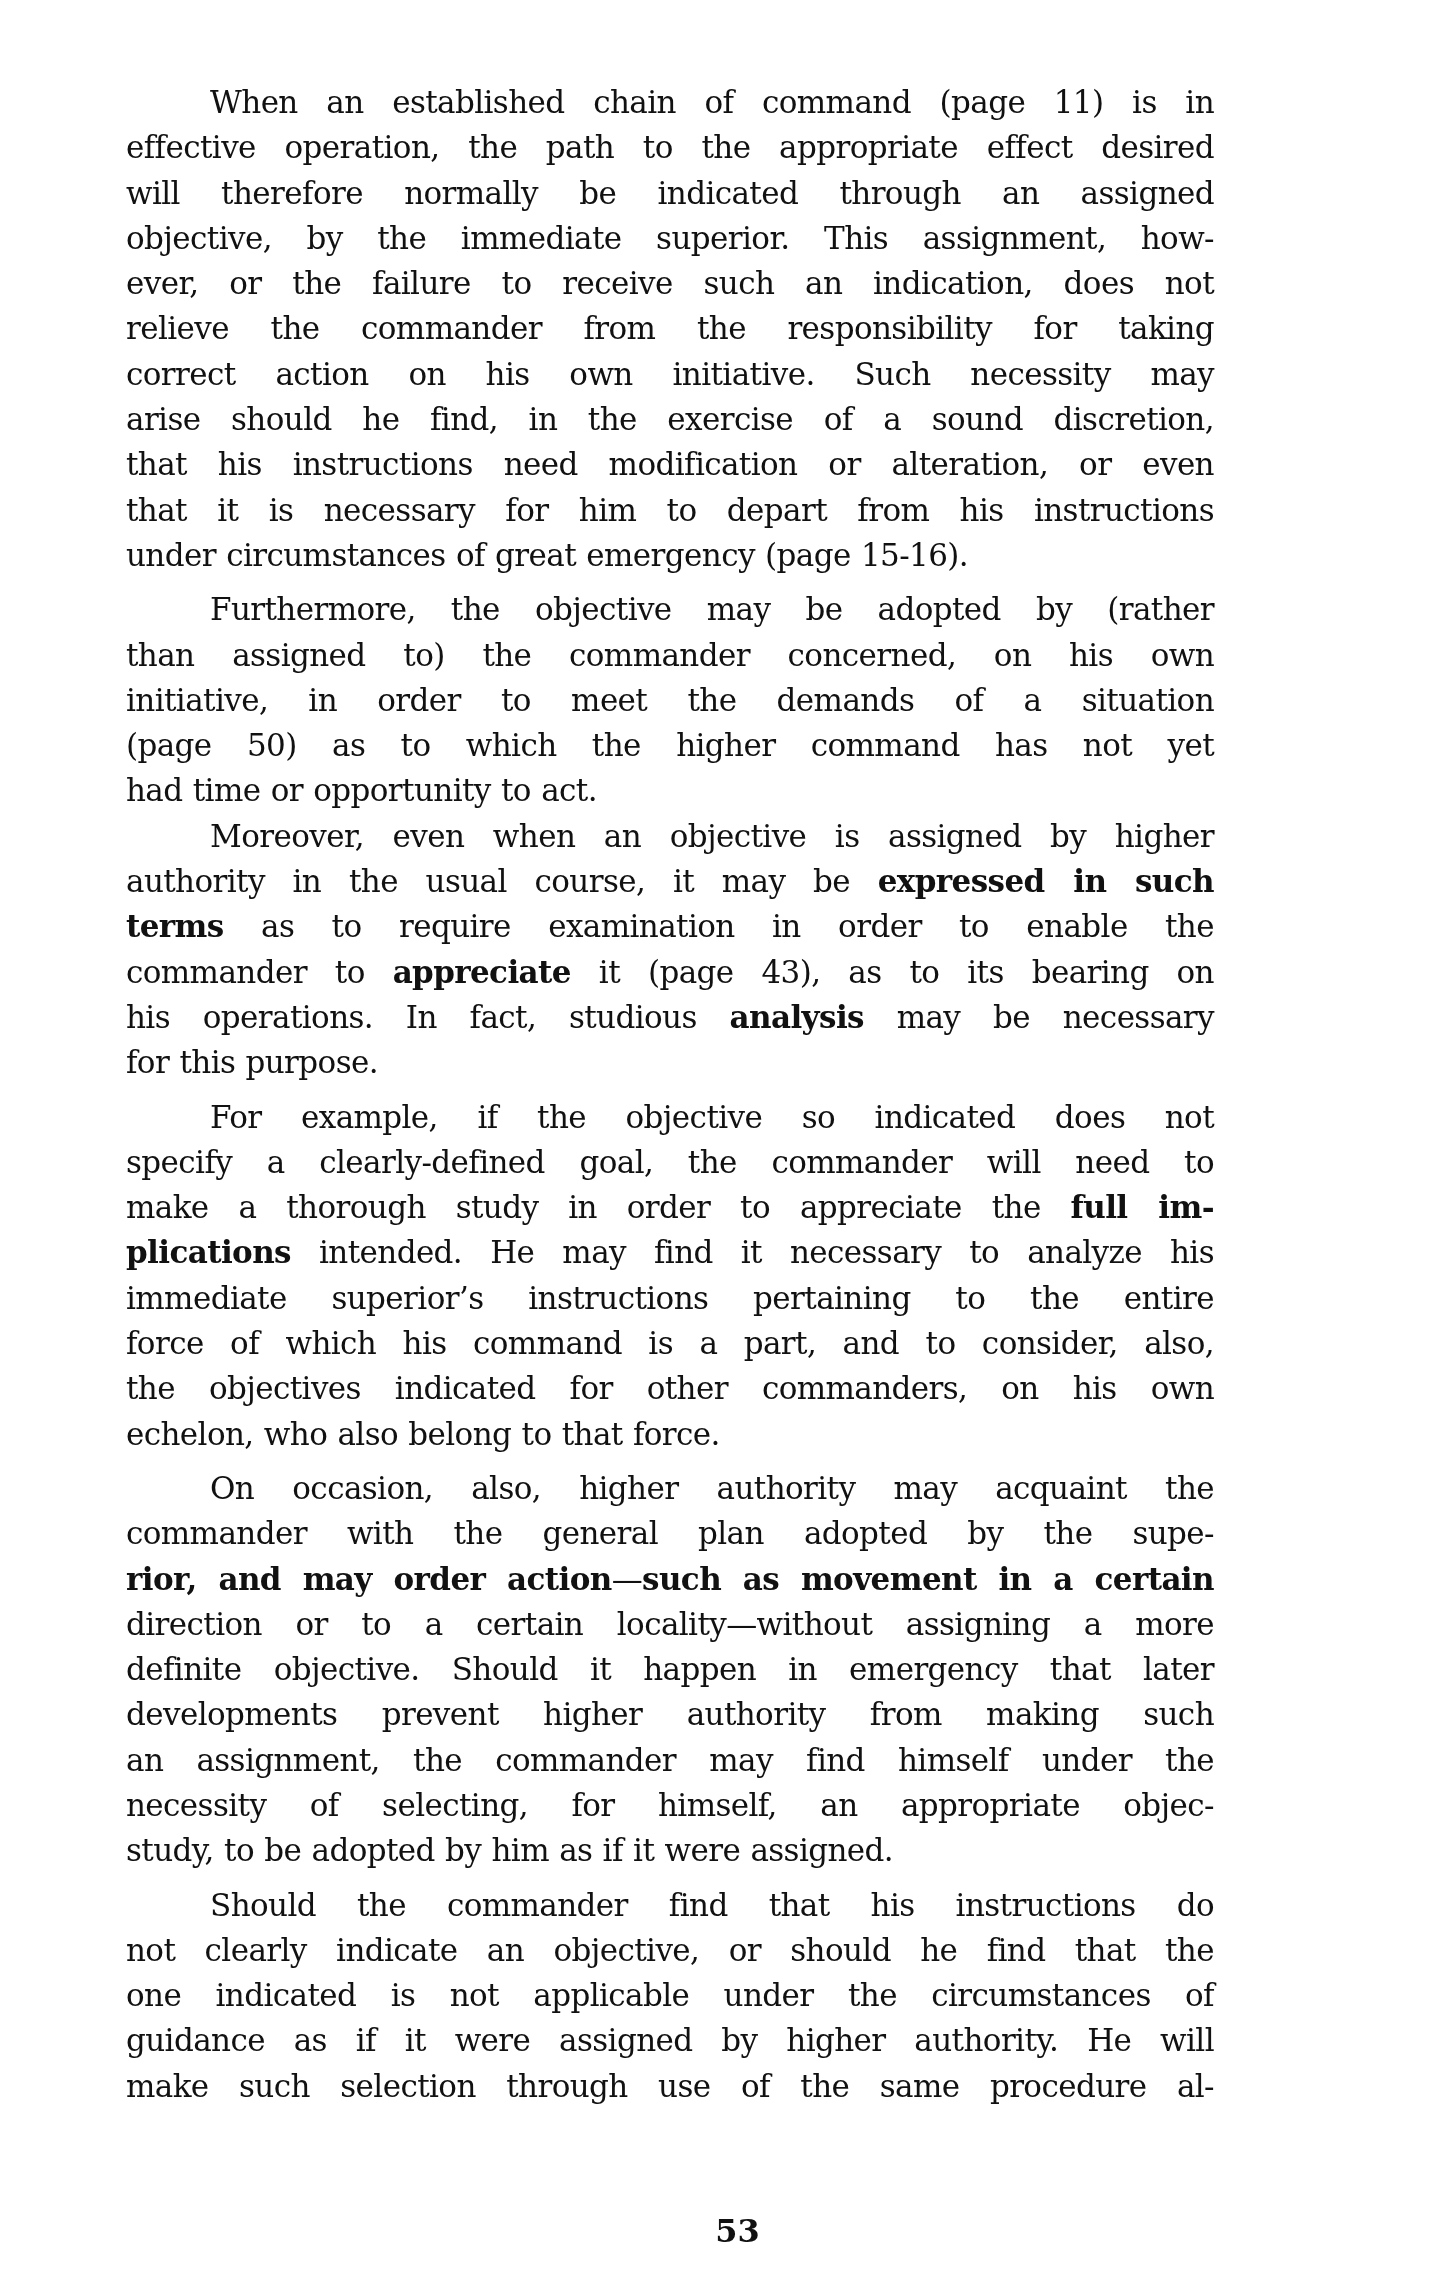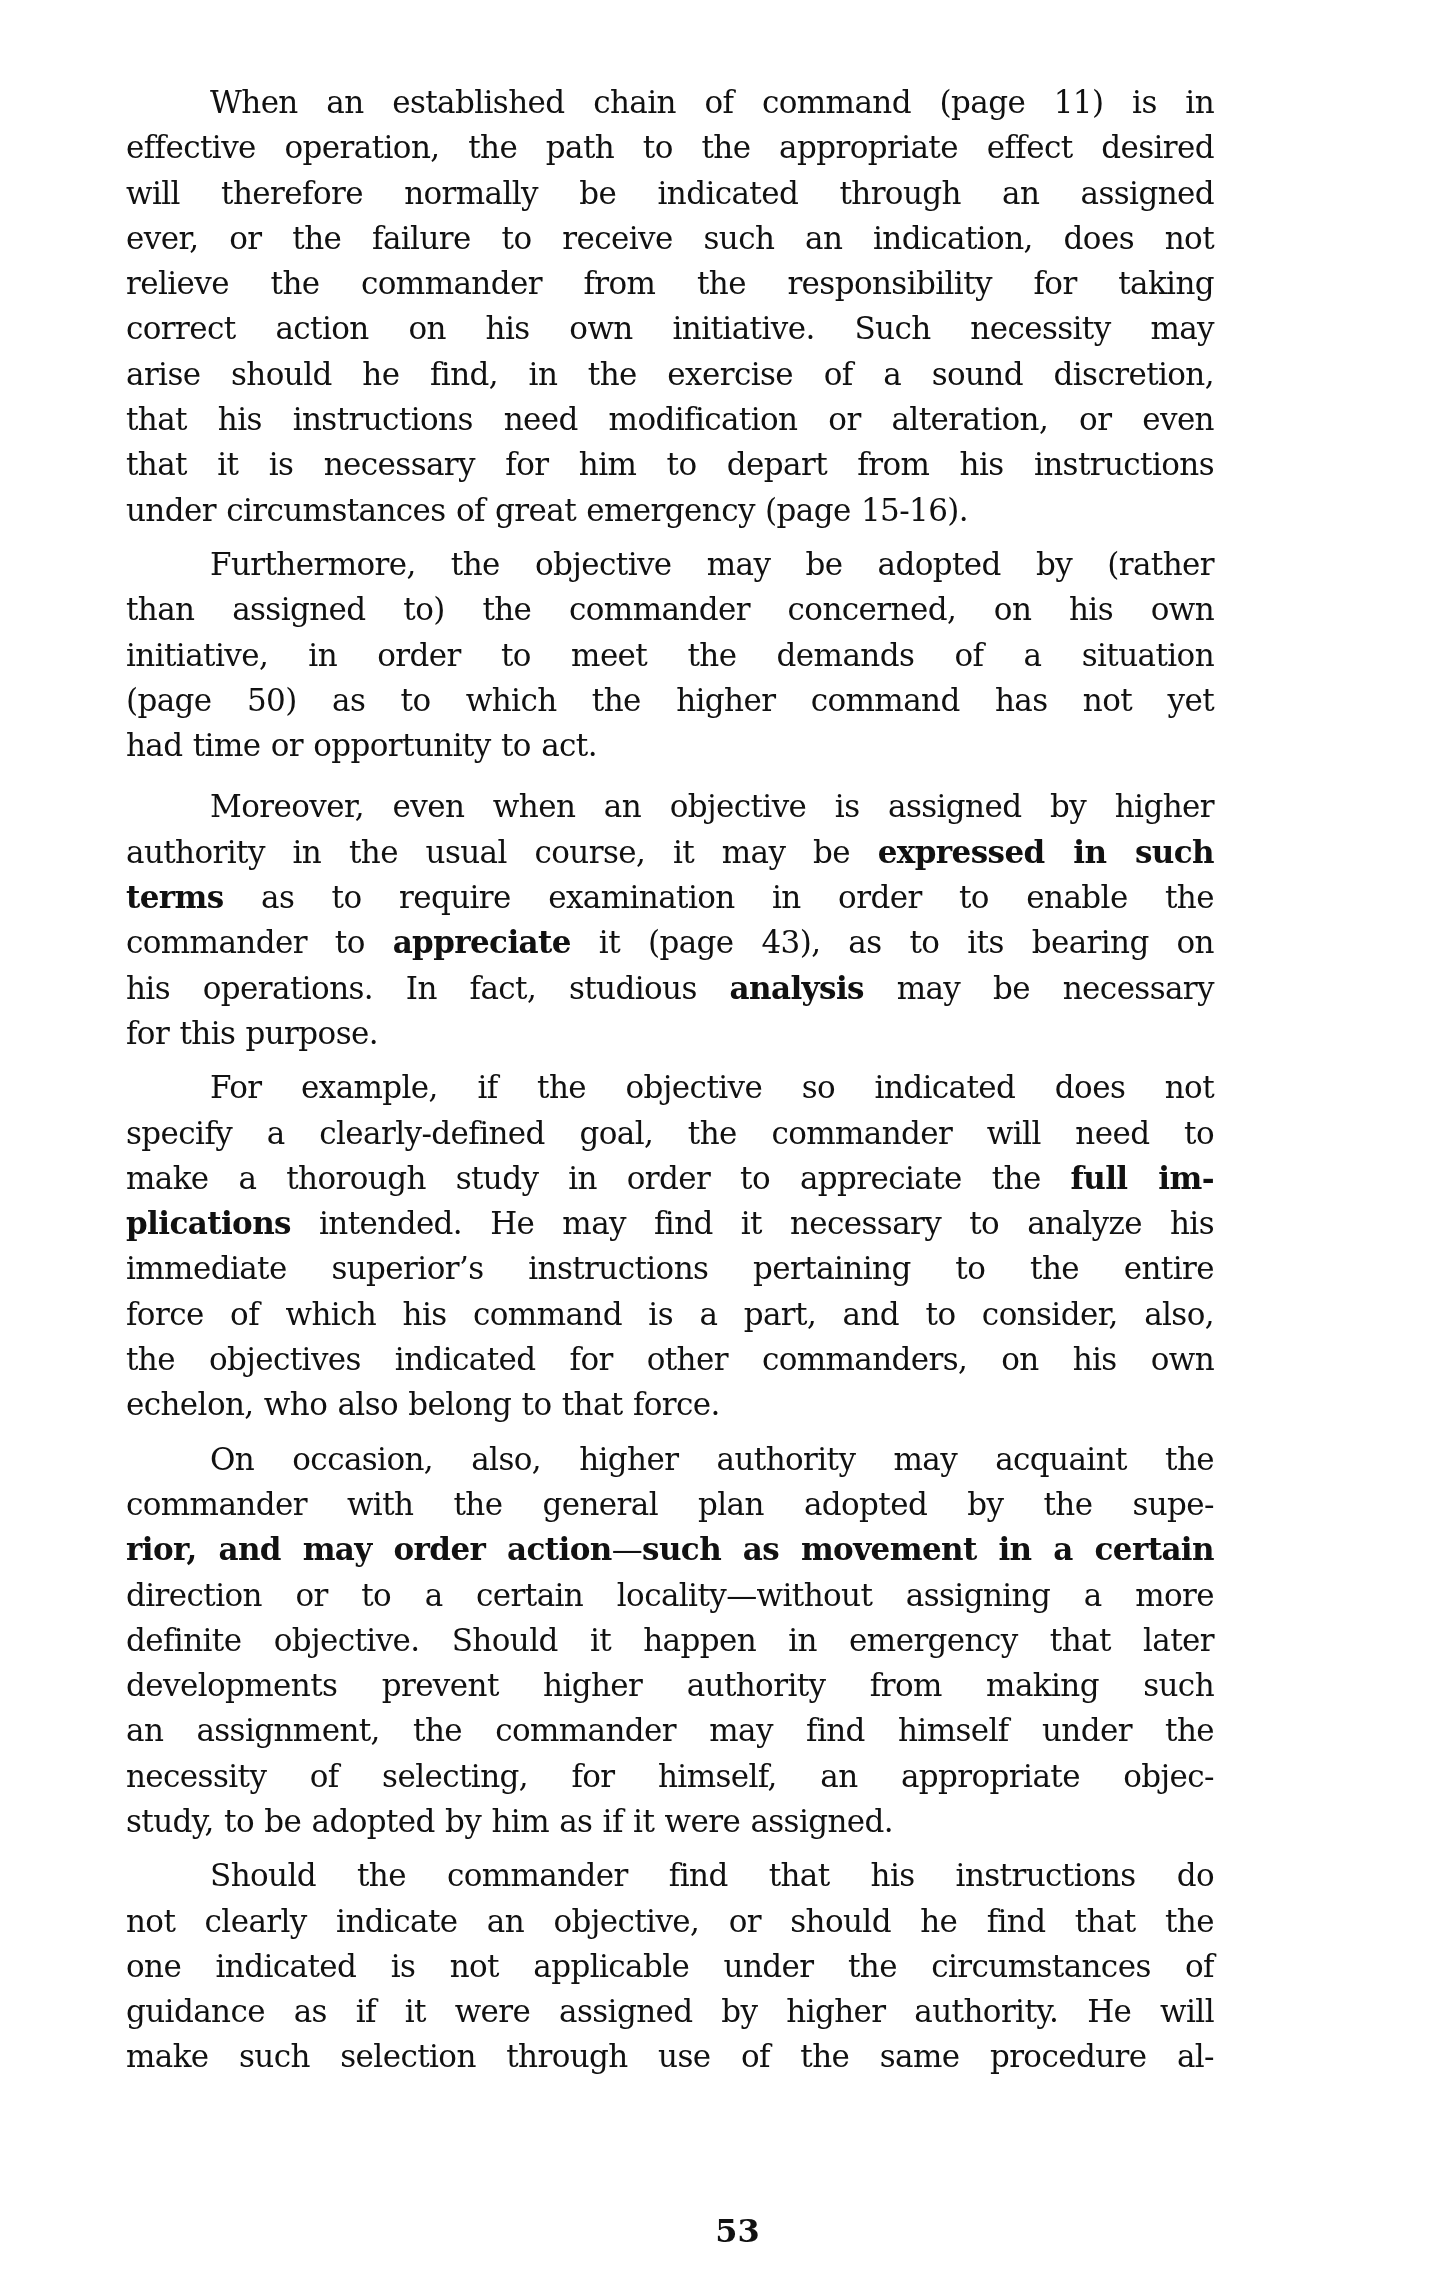--- a/index.html
+++ b/index.html
@@ -24,36 +24,37 @@
   }
 </style>
 </head>
 <body>
 
 <div class="page" id="doc">
     <div class="para-block" style="margin-bottom: 9px;">
       <span class="line first"><span>When an established chain of command (page 11) is in</span></span>
       <span class="line"><span>effective operation, the path to the appropriate effect desired</span></span>
       <span class="line"><span>will therefore normally be indicated through an assigned</span></span>
+      <span class="line"><span>objective, by the immediate superior. This assignment, how-</span></span>
       <span class="line"><span>ever, or the failure to receive such an indication, does not</span></span>
       <span class="line"><span>relieve the commander from the responsibility for taking</span></span>
       <span class="line"><span>correct action on his own initiative. Such necessity may</span></span>
       <span class="line"><span>arise should he find, in the exercise of a sound discretion,</span></span>
       <span class="line"><span>that his instructions need modification or alteration, or even</span></span>
       <span class="line"><span>that it is necessary for him to depart from his instructions</span></span>
       <span class="line last"><span>under circumstances of great emergency (page 15-16).</span></span>
     </div>
     <div class="para-block" style="">
       <span class="line first"><span>Furthermore, the objective may be adopted by (rather</span></span>
       <span class="line"><span>than assigned to) the commander concerned, on his own</span></span>
       <span class="line"><span>initiative, in order to meet the demands of a situation</span></span>
       <span class="line"><span>(page 50) as to which the higher command has not yet</span></span>
       <span class="line last"><span>had time or opportunity to act.</span></span>
     </div>
-    <div class="para-block" style="margin-bottom: 9px; margin-top: 16px;">
+    <div class="para-block" style="margin-bottom: 9px;">
       <span class="line first"><span>Moreover, even when an objective is assigned by higher</span></span>
       <span class="line"><span>authority in the usual course, it may be </span><span class="b">expressed in such</span></span>
       <span class="line"><span class="b">terms</span><span> as to require examination in order to enable the</span></span>
       <span class="line"><span>commander to </span><span class="b">appreciate</span><span> it (page 43), as to its bearing on</span></span>
       <span class="line"><span>his operations. In fact, studious </span><span class="b">analysis</span><span> may be necessary</span></span>
       <span class="line last"><span>for this purpose.</span></span>
     </div>
     <div class="para-block" style="margin-bottom: 9px;">
       <span class="line first"><span>For example, if the objective so indicated does not</span></span>
       <span class="line"><span>specify a clearly-defined goal, the commander will need to</span></span>

